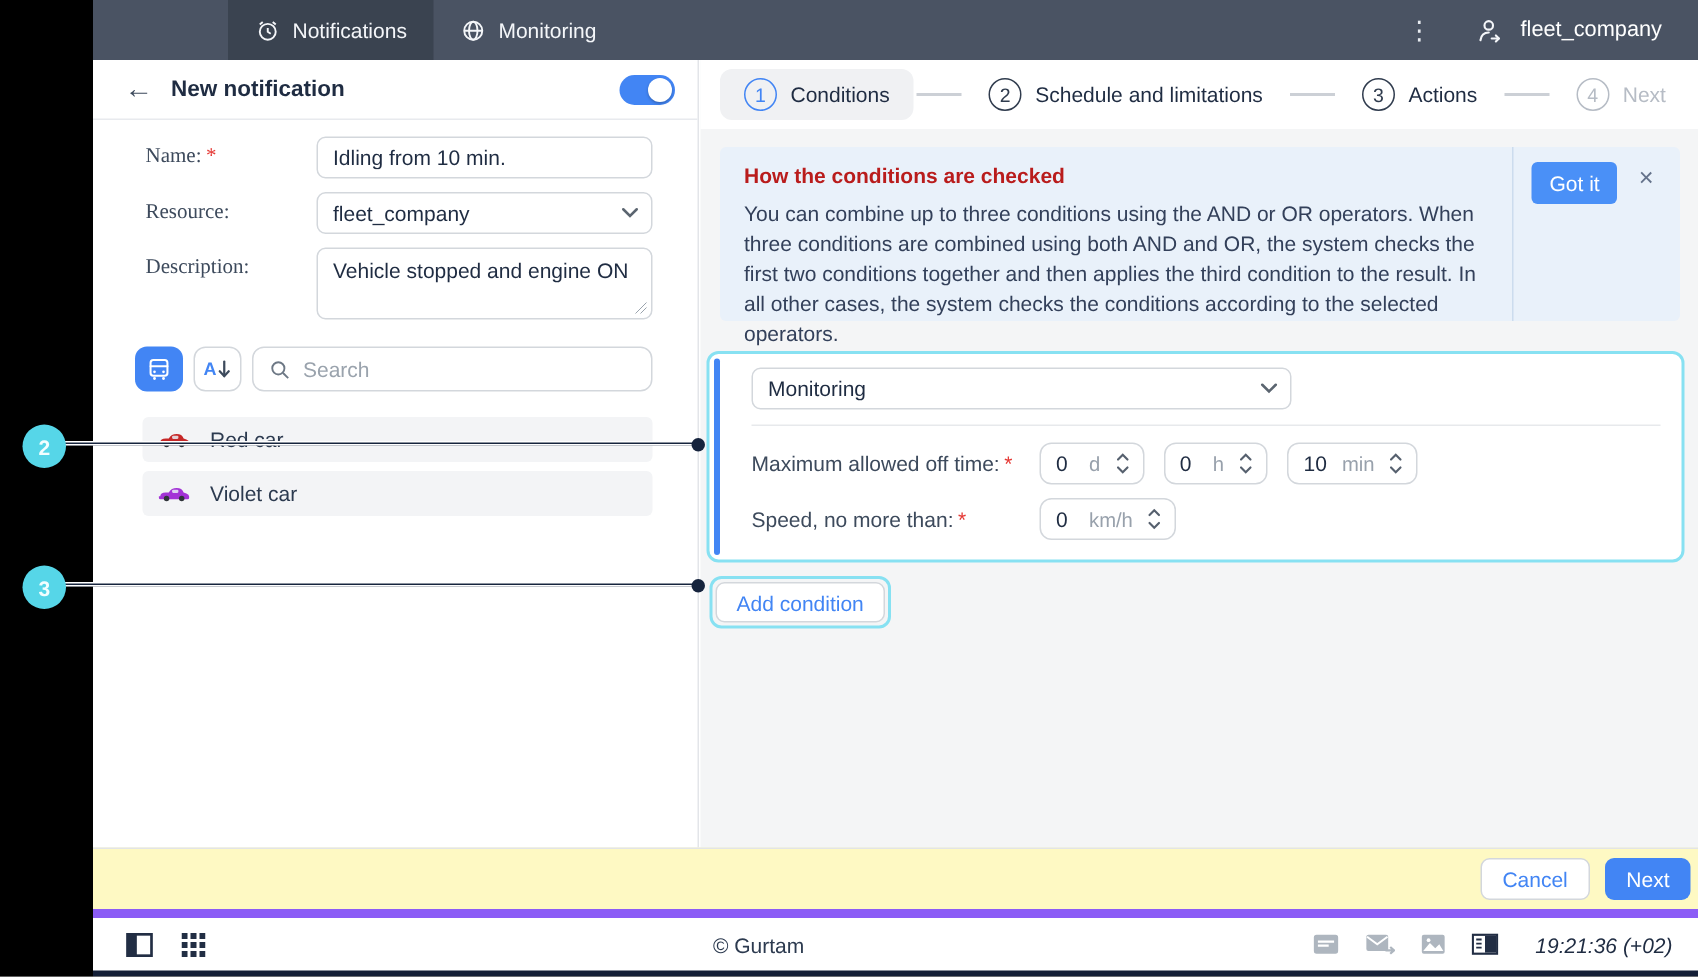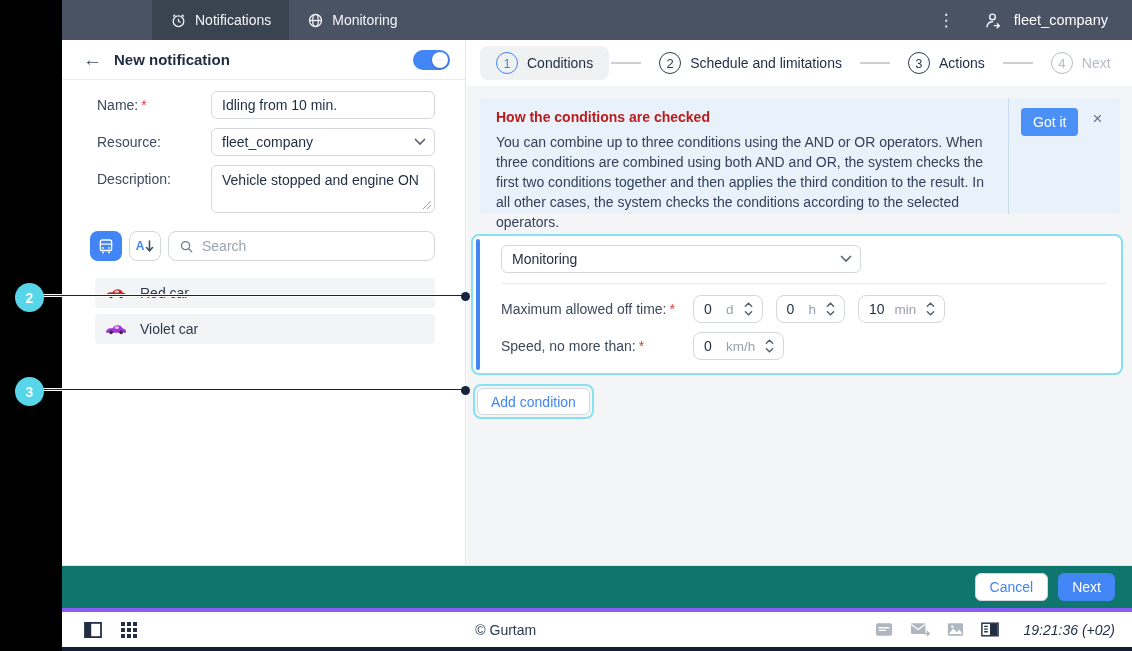--- a/index.html
+++ b/index.html
@@ -21,21 +21,21 @@
 
   
   .left-panel { position:absolute; left:0; top:40px; width:404px; height:525px; background:#fff; border-right:1px solid #e3e5e9; }
   .lp-header { height:40px; display:flex; align-items:center; padding:0 15px; border-bottom:1px solid #e8eaee; }
   .back-arrow { font-size:19px; color:#3d4a5c; cursor:pointer; padding:0 6px; }
   .lp-title { font-size:15px; font-weight:bold; color:#1f2c42; margin-left:6px; }
   .toggle { margin-left:auto; width:37px; height:20px; background:#4285f4; border-radius:10px; position:relative; cursor:pointer; }
   .toggle-knob { position:absolute; right:2px; top:2px; width:16px; height:16px; background:#fff; border-radius:50%; box-shadow:0 1px 2px rgba(0,0,0,.25); }
   .lp-form { padding:11px 30px 0 35px; }
   .form-row { display:flex; margin-bottom:9px; }
-  .form-label { width:114px; padding-top:6px; font-size:14px; color:#3d4a5c; }
+  .form-label { width:114px; padding-top:6px; font-size:14px; color:#3d4a5c;font-family:Liberation Serif, serif; }
   .req { color:#e53935; margin-left:3px; }
   .form-control { flex:1; }
   .text-input { width:100%; height:28px; border:1px solid #d3d7dc; border-radius:6px; padding:0 10px; font-size:14px; color:#1f2c42; font-family:"Liberation Sans", sans-serif; outline:none; background:#fff; }
   .select { width:100%; height:28px; border:1px solid #d3d7dc; border-radius:6px; padding:0 8px 0 10px; font-size:14px; display:flex; align-items:center; cursor:pointer; background:#fff; }
   .select span { flex:1; }
   .textarea { width:100%; height:48px; border:1px solid #d3d7dc; border-radius:6px; padding:5px 10px; font-size:14px; position:relative; background:#fff; line-height:18px; }
   .resize-grip { position:absolute; right:3px; bottom:3px; width:8px; height:8px;
     background:linear-gradient(135deg, transparent 0 50%, #9aa3ad 50% 56%, transparent 56% 72%, #9aa3ad 72% 78%, transparent 78%); cursor:nwse-resize;}
   .lp-toolbar { display:flex; gap:7px; padding:9px 30px 0 28px; align-items:center; }
   .icon-btn { width:32px; height:30px; border-radius:8px; display:flex; align-items:center; justify-content:center; cursor:pointer; }
@@ -77,21 +77,21 @@
   .stepper-group { display:flex; gap:13px; }
   .num-stepper { display:inline-flex; align-items:center; border:1px solid #d3d7dc; border-radius:8px; height:28px; padding:0 9px 0 10px; gap:10px; background:#fff; }
   .num-value { font-size:14px; color:#1f2c42; min-width:12px; }
   .num-unit { font-size:13.5px; color:#98a1ac; }
   .spin { display:flex; flex-direction:column; gap:2px; cursor:pointer; }
 
   .add-cond-wrap { display:inline-block; margin:9px 0 0 -6px; border:2px solid #87e1f2; border-radius:8px; padding:2px; background:#f4f5f6; }
   .add-cond-btn { height:27px; padding:0 13px; background:#fff; border:1px solid #d3d7dc; border-radius:6px; color:#4285f4; font-size:14px; cursor:pointer; font-family:"Liberation Sans", sans-serif; }
 
   
-  .action-bar { position:absolute; left:0; top:565px; right:0; height:47px; background:#0f766e; border-top:1px solid #e2e4e7; border-bottom:4px solid #8b5cf6; display:flex; align-items:center; justify-content:flex-end; gap:10px; padding-right:17px; }
+  .action-bar { position:absolute; left:0; top:565px; right:0; height:47px; background:#fef9c3; border-top:1px solid #e2e4e7; border-bottom:6px solid #8b5cf6; display:flex; align-items:center; justify-content:flex-end; gap:10px; padding-right:5px; }
   .cancel-btn { height:28px; padding:0 14px; background:#fff; border:1px solid #d3d7dc; border-radius:6px; color:#4285f4; font-size:14px; cursor:pointer; font-family:"Liberation Sans", sans-serif; }
   .next-btn { height:28px; padding:0 14px; background:#4285f4; border:none; border-radius:6px; color:#fff; font-size:14px; cursor:pointer; font-family:"Liberation Sans", sans-serif; }
   .footer { position:absolute; left:0; top:612px; right:0; height:35px; background:#fff; display:flex; align-items:center; padding:0 17px 0 22px; }
   .footer-left { display:flex; align-items:center; gap:19px; }
   .footer-center { flex:1; text-align:center; font-size:14px; color:#2c3a4f; }
   .footer-right { display:flex; align-items:center; gap:17px; }
   .footer-time { font-size:14px; color:#1f2c42; margin-left:8px; white-space:nowrap;font-style:italic; }
   .f-icon { cursor:pointer; display:flex; }
   .bottom-edge { position:absolute; left:0; bottom:0; right:0; height:4px; background:#131e36; }
 

